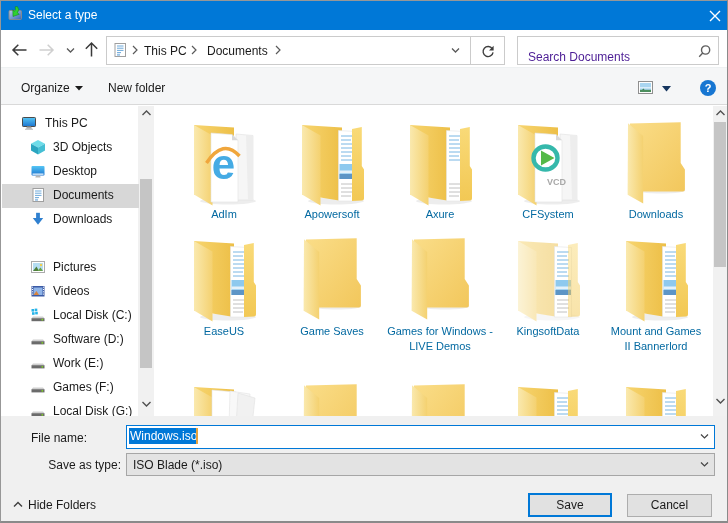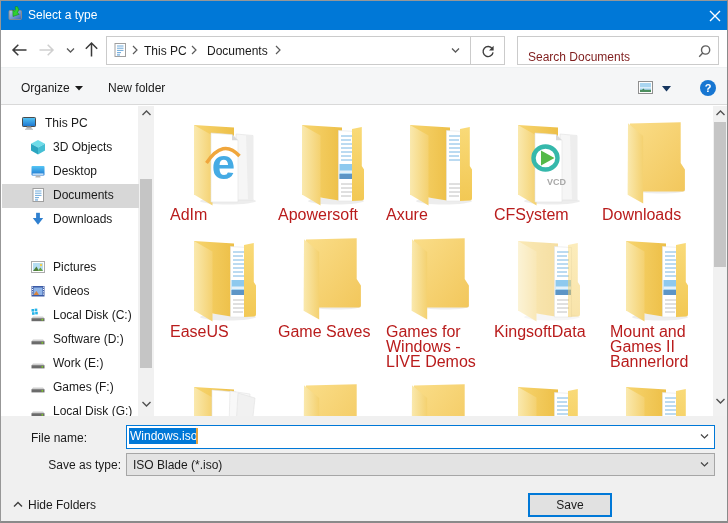--- a/index.html
+++ b/index.html
@@ -11,21 +11,21 @@
 #title{left:27px;top:7px;color:#fff;font-size:12px}
 #navbar{left:0;top:29px;width:726px;height:37px;background:#fff}
 #toolbar{left:0;top:66px;width:726px;height:38px;background:#f5f6f7;border-top:1px solid #eef1f2;border-bottom:1px solid #d9d9d9}
 #main{left:0;top:104px;width:726px;height:311px;background:#fff}
 #bottom{left:0;top:415px;width:726px;height:105px;background:#f0f0f0}
 .box{border:1px solid #cbcbcb;background:#fff}
 .lbl{font-size:12px;color:#1a1a1a;white-space:nowrap}
 .treerow{position:absolute;left:0;width:138px;height:24px}
 .treerow .ticon{position:absolute;top:4px}
 .treerow .ttext{position:absolute;top:5px;white-space:nowrap}
-.flabel{position:absolute;text-align:left;font-size:16px;color:#b91c1c;line-height:15px}
+.flabel{position:absolute;text-align:center;font-size:11px;color:#0369a1;line-height:15px}
 </style>
 </head>
 <body>
 <svg width="0" height="0" style="position:absolute">
 <defs>
 <linearGradient id="gFrontE" x1="0" y1="0" x2="1" y2="1">
   <stop offset="0" stop-color="#fadd88"></stop>
         <stop offset="1" stop-color="#f2c75c"></stop>
 </linearGradient>
 <linearGradient id="gSpine" x1="0" y1="0" x2="1" y2="0">
@@ -156,21 +156,21 @@
       <path d="M1,1.5 L4.5,5 L8,1.5" stroke="#5a5a5a" stroke-width="1.3" fill="none"></path>
     </svg>
 
   <div class="abs box" style="left:469px;top:35px;width:35px;height:29px"></div>
   <svg class="abs" style="left:480px;top:44px" width="14" height="14" viewBox="0 0 14 14">
       <path d="M11.3,3.8 A5,5 0 1 0 12.05,7.3" stroke="#3d3d3d" stroke-width="1.35" fill="none"></path>
       <path d="M12.6,0.8 L12.6,5.4 L8,5.4 Z" fill="#3d3d3d"></path>
     </svg>
 
   <div class="abs box" style="left:516px;top:35px;width:202px;height:29px"></div>
-  <div class="abs lbl" style="left:527px;top:49px;color:#7f1d1d">Search Documents</div>
+  <div class="abs lbl" style="left:527px;top:49px;color:#4c1d95">Search Documents</div>
   <svg class="abs" style="left:696px;top:42px" width="14" height="16" viewBox="0 0 14 16">
       <circle cx="8.6" cy="7" r="4.1" stroke="#5f5f5f" stroke-width="1.4" fill="none"></circle>
       <path d="M5.7,10 L2.2,13.8" stroke="#5f5f5f" stroke-width="1.4"></path>
     </svg>
 
   <div id="toolbar" class="abs"></div>
   <div class="abs lbl" style="left:20px;top:80px">Organize</div>
   <svg class="abs" style="left:74px;top:85px" width="8" height="5" viewBox="0 0 8 5">
       <path d="M0,0 L8,0 L4,4.6 Z" fill="#1a1a1a"></path>
     </svg>
@@ -439,13 +439,14 @@
   <div class="abs" style="left:125px;top:452px;width:589px;height:23px;background:#e3e3e3;border:1px solid #a6a6a6"></div>
   <div class="abs lbl" style="left:132px;top:457px">ISO Blade (*.iso)</div>
   <svg class="abs" style="left:699px;top:460px" width="9" height="7" viewBox="0 0 9 7">
       <path d="M1,1.5 L4.5,5 L8,1.5" stroke="#444" stroke-width="1.2" fill="none"></path>
     </svg>
   <svg class="abs" style="left:12px;top:500px" width="10" height="7" viewBox="0 0 10 7">
       <path d="M1,5.5 L5,1.5 L9,5.5" stroke="#3f3f3f" stroke-width="1.4" fill="none"></path>
     </svg>
   <div class="abs lbl" style="left:27px;top:497px">Hide Folders</div>
   <div class="abs" style="left:527px;top:492px;width:84px;height:24px;background:#e1e1e1;border:2px solid #0078d7;text-align:center;line-height:20px;font-size:12px">Save</div>
+  <div class="abs" style="left:626px;top:493px;width:85px;height:23px;background:#e1e1e1;border:1px solid #adadad;text-align:center;line-height:21px;font-size:12px">Cancel</div>
 </div>
 
 </body></html>

